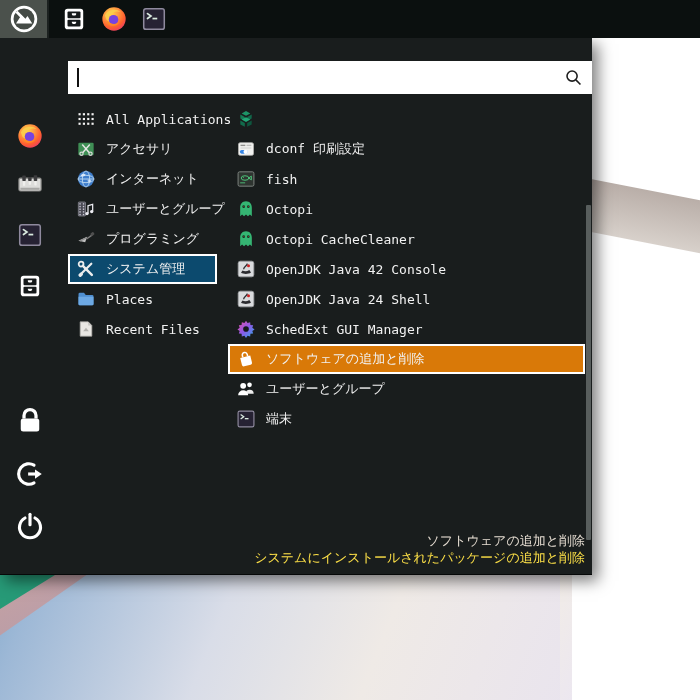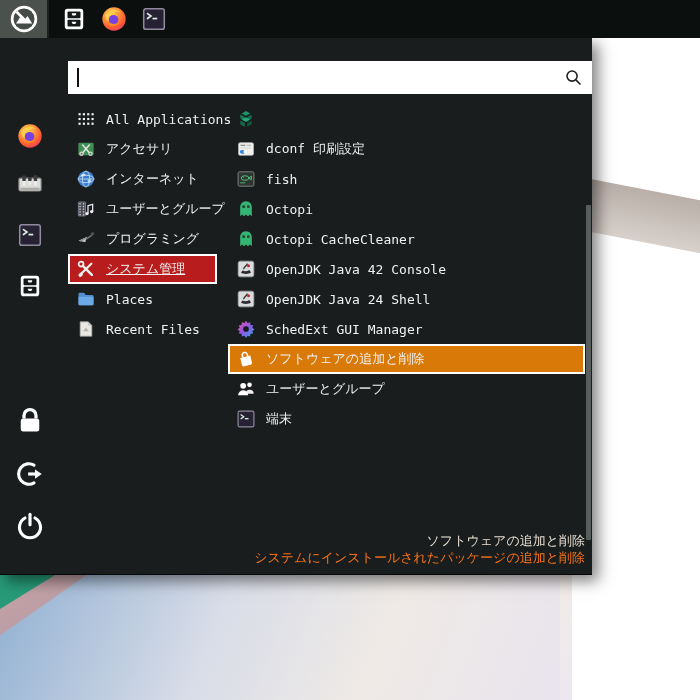--- a/index.html
+++ b/index.html
@@ -51,30 +51,30 @@
   .categories { position:absolute; left:68px; top:66px; width:149px; }
   .apps { position:absolute; left:228px; top:66px; width:357px; }
 
   .row { display:flex; align-items:center; height:30px; padding:0 6px;
     border:2px solid transparent; color:#f1f1f1; cursor:default; }
   .row-icon { width:20px; height:20px; flex:0 0 20px; margin-right:10px;
     display:flex; align-items:center; justify-content:center; }
   .row-icon svg { width:20px; height:20px; display:block; }
   .row-label { font-family:"DejaVu Sans Mono","DejaVu Sans",monospace;
     font-size:13px; white-space:nowrap; letter-spacing:0; }
-  .row.selected { border-color:#ffffff; background:#b91c1c;text-decoration:underline; }
+  .row.selected { border-color:#ffffff; background:#0c4a6e; }
   .row.highlighted { border-color:#ffffff; background:#d97908; }
 
   .scrollbar { position:absolute; left:586px; top:167px; width:5px; height:335px;
     background:#585e5d; border-radius:1px; }
 
   .footer { position:absolute; right:7px; bottom:8px; text-align:right;
     font-size:13px; line-height:17px; }
   .footer .f-title { color:#e6ddd2; }
-  .footer .f-desc  { color:#f97316; }
+  .footer .f-desc  { color:#fde047; }
 </style>
 </head>
 <body>
 
 <div id="screen">
   <div class="wp-base"></div>
   <div class="wp-light"></div>
   <div class="wp-green"></div>
   <div class="wp-beige"></div>
   <div class="wp-pink"></div>

